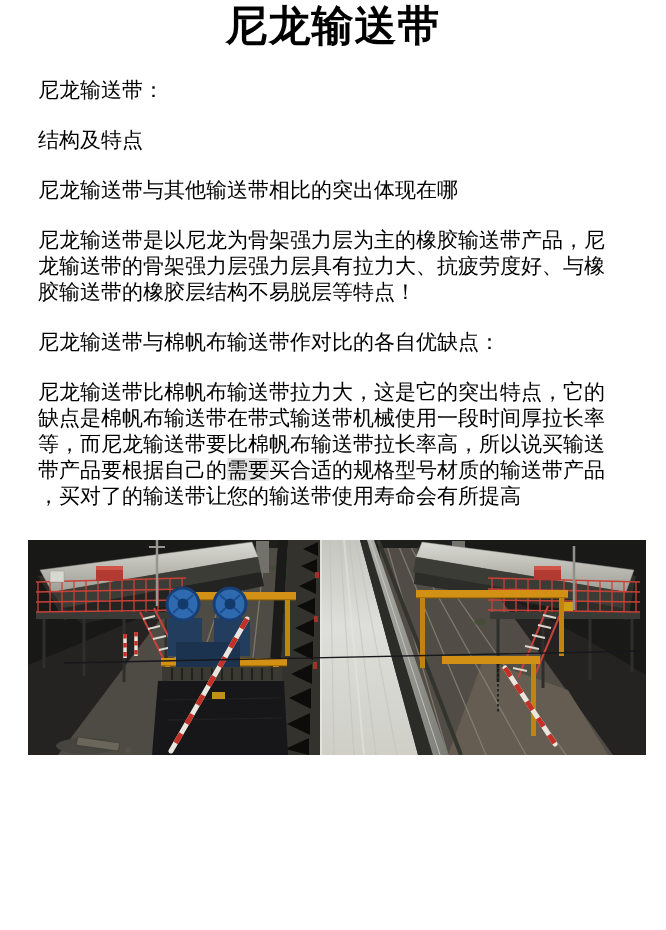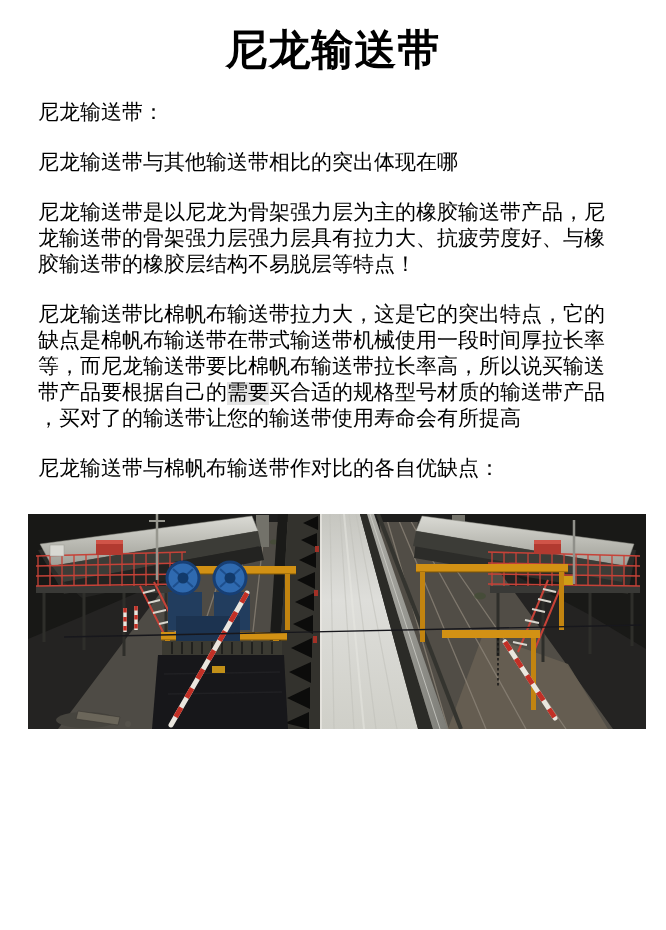--- a/index.html
+++ b/index.html
@@ -6,68 +6,68 @@
   body {
     width: 666px;
     height: 930px;
     background: #ffffff;
     overflow: hidden;
     font-family: "Liberation Sans", "DejaVu Sans", sans-serif;
     color: #000;
   }
   .page { width: 666px; height: 930px; position: relative; }
   h1.title {
-    margin: 24px 0 4px 0;
+    margin: 0 0 4px 0;
     text-align: center;
     font-size: 42px;
     font-weight: bold;
     line-height: 1.25;
     letter-spacing: 1px;
   }
   .article {
     margin: 0 0 0 38px;
     width: 596px;
     font-size: 21px;
     line-height: 26px;
   }
   .article p {
     margin: 24px 0;
     white-space: pre;       
     overflow: hidden;
-    font-family: Liberation Mono, monospace;
   }
   .hl { background: var(--hl, #e4e4e4); }
   figure.photo {
     margin: 31px 0 0 28px;
     width: 618px;
     height: 215px;
     padding: 0;
     line-height: 0;
   }
   figure.photo svg { display: block; }
 </style>
 </head>
 <body style="--hl: #e4e4e4;">
 
 <div class="page">
 
   <h1 class="title">尼龙输送带</h1>
 
   <div class="article">
     <p>尼龙输送带：</p>
+    <p>结构及特点</p>
     <p>尼龙输送带与其他输送带相比的突出体现在哪</p>
     <p>尼龙输送带是以尼龙为骨架强力层为主的橡胶输送带产品，尼
 龙输送带的骨架强力层强力层具有拉力大、抗疲劳度好、与橡
 胶输送带的橡胶层结构不易脱层等特点！</p>
+    <p>尼龙输送带与棉帆布输送带作对比的各自优缺点：</p>
     <p>尼龙输送带比棉帆布输送带拉力大，这是它的突出特点，它的
 缺点是棉帆布输送带在带式输送带机械使用一段时间厚拉长率
 等，而尼龙输送带要比棉帆布输送带拉长率高，所以说买输送
 带产品要根据自己的<span class="hl">需要</span>买合适的规格型号材质的输送带产品
 ，买对了的输送带让您的输送带使用寿命会有所提高</p>
-    <p>尼龙输送带与棉帆布输送带作对比的各自优缺点：</p>
   </div>
 
   <figure class="photo">
     <svg width="618" height="215" viewBox="0 0 618 215">
       <defs>
         <linearGradient id="beltGrad" x1="0" y1="0" x2="0" y2="1">
           <stop offset="0" stop-color="#c6c6c0"></stop>
           <stop offset="0.4" stop-color="#dededa"></stop>
           <stop offset="1" stop-color="#cfcfc8"></stop>
         </linearGradient>

